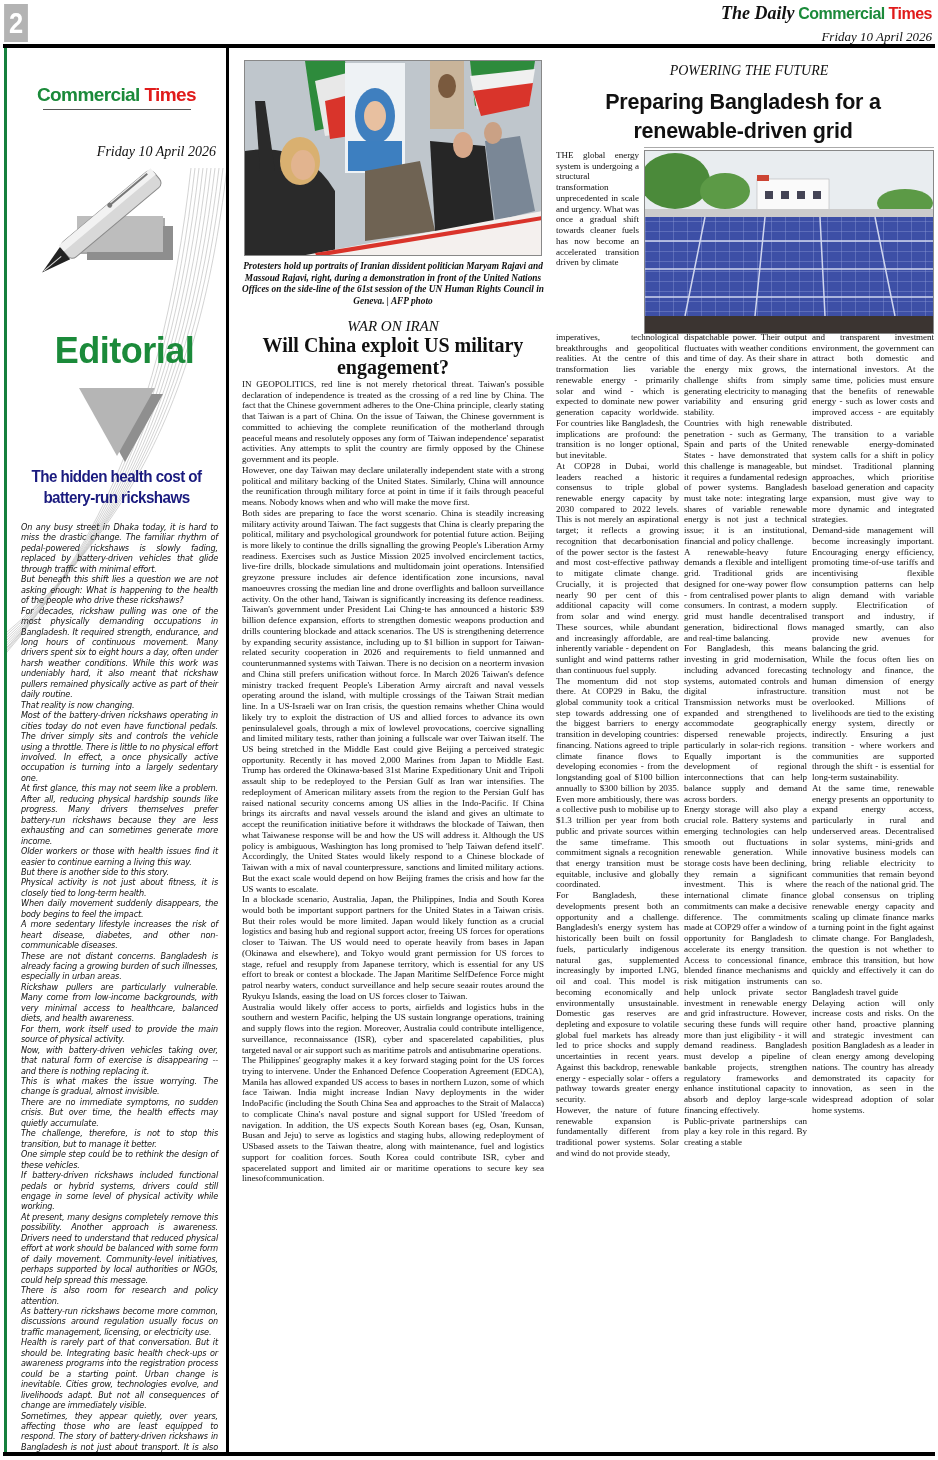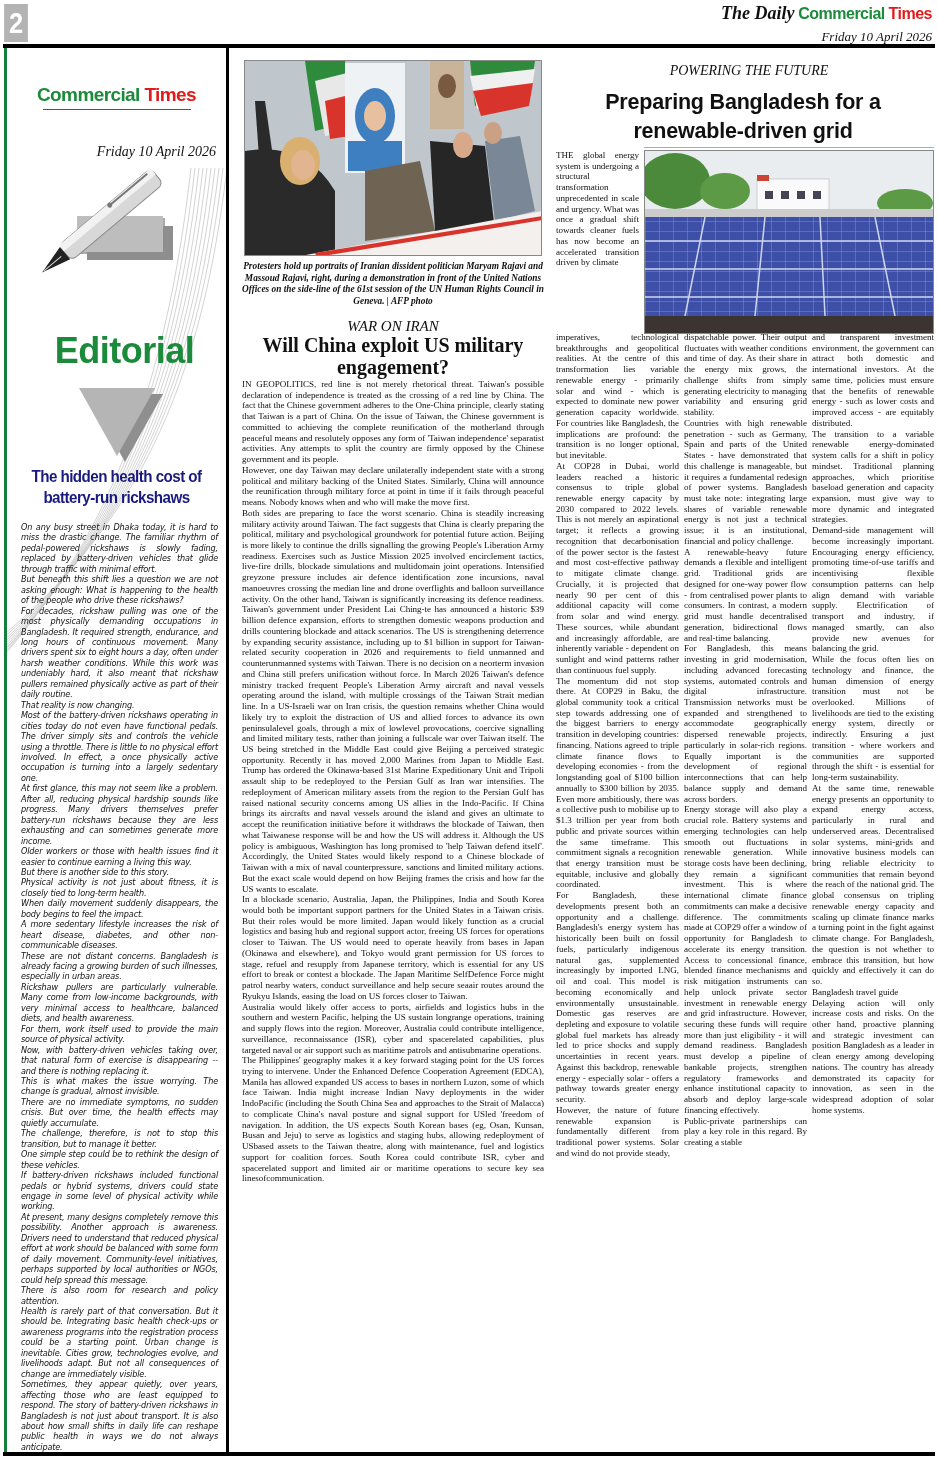--- a/index.html
+++ b/index.html
@@ -172,23 +172,24 @@
     <p>When daily movement suddenly disappears, the body begins to feel the impact.</p>
     <p>A more sedentary lifestyle increases the risk of heart disease, diabetes, and other non-communicable diseases.</p>
     <p>These are not distant concerns. Bangladesh is already facing a growing burden of such illnesses, especially in urban areas.</p>
     <p>Rickshaw pullers are particularly vulnerable. Many come from low-income backgrounds, with very minimal access to healthcare, balanced diets, and health awareness.</p>
     <p>For them, work itself used to provide the main source of physical activity.</p>
     <p>Now, with battery-driven vehicles taking over, that natural form of exercise is disappearing -- and there is nothing replacing it.</p>
     <p>This is what makes the issue worrying. The change is gradual, almost invisible.</p>
     <p>There are no immediate symptoms, no sudden crisis. But over time, the health effects may quietly accumulate.</p>
     <p>The challenge, therefore, is not to stop this transition, but to manage it better.</p>
     <p>One simple step could be to rethink the design of these vehicles.</p>
-    <p>If battery-driven rickshaws included functional pedals or hybrid systems, drivers could state engage in some level of physical activity while working.</p>
+    <p>If battery-driven rickshaws included functional pedals or hybrid systems, drivers could still engage in some level of physical activity while working.</p>
     <p>At present, many designs completely remove this possibility. Another approach is awareness. Drivers need to understand that reduced physical effort at work should be balanced with some form of daily movement.  Community-level initiatives, perhaps supported by local authorities or NGOs, could help spread this message.</p>
     <p>There is also room for research and policy attention.</p>
+    <p>As battery-run rickshaws become more common, discussions around regulation usually focus on traffic management, licensing, or electricity use.</p>
     <p>Health is rarely part of that conversation. But it should be.  Integrating basic health check-ups or awareness programs into the registration process could be a starting point. Urban change is inevitable. Cities grow, technologies evolve, and livelihoods adapt. But not all consequences of change are immediately visible.</p>
     <p>Sometimes, they appear quietly, over years, affecting those who are least equipped to respond. The story of battery-driven rickshaws in Bangladesh is not just about transport. It is also about how small shifts in daily life can reshape public health in ways we do not always anticipate.</p>
   </div>
 </div>
 
 <div class="mid">
   <div class="photo-iran" title="Protesters holding portraits and Iranian flags">
     <svg width="298" height="196" viewBox="0 0 298 196">
       <rect width="298" height="196" fill="#bfc6cc"></rect>
 

